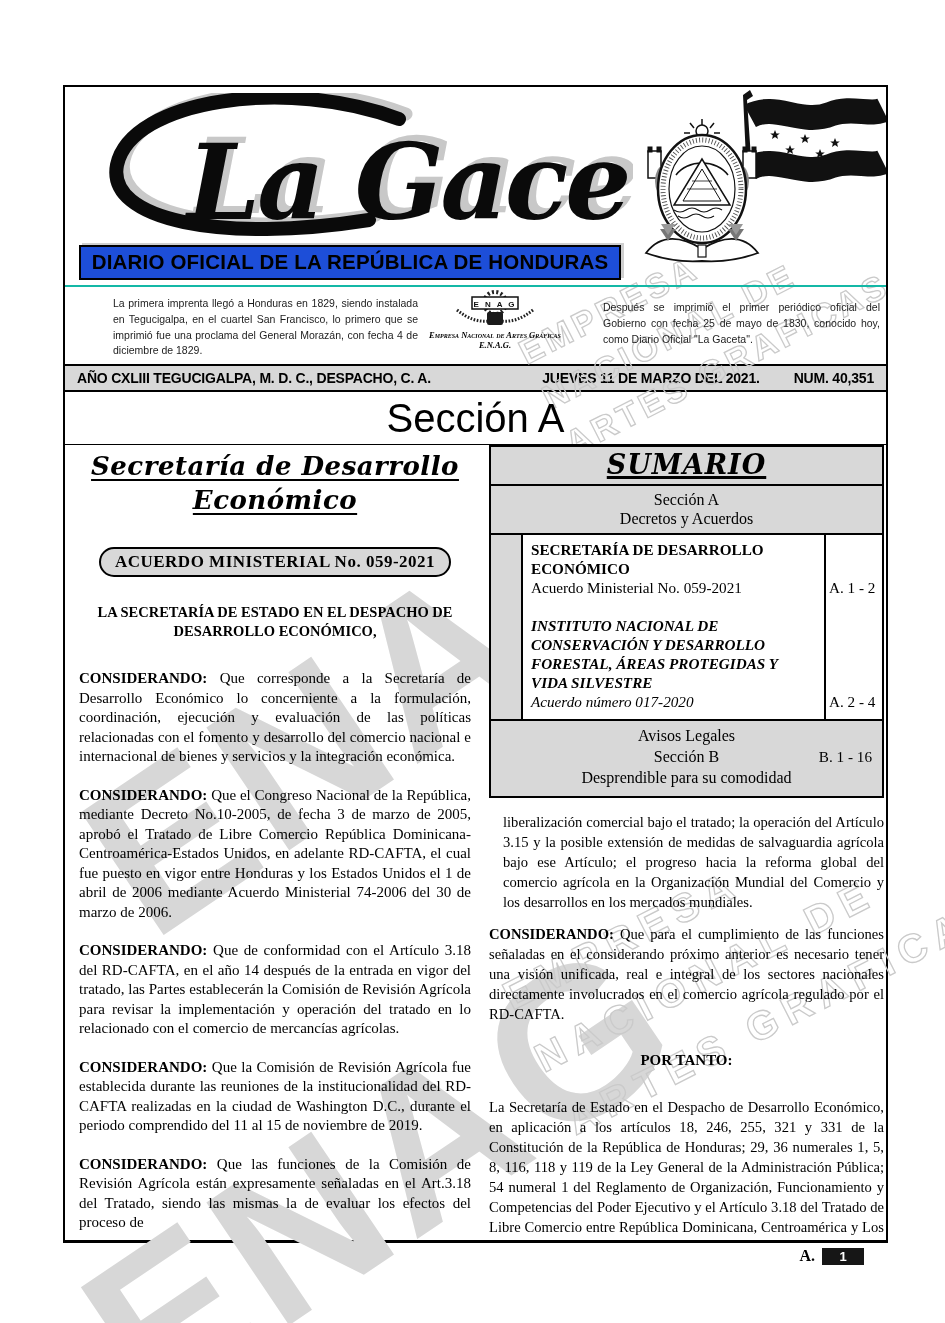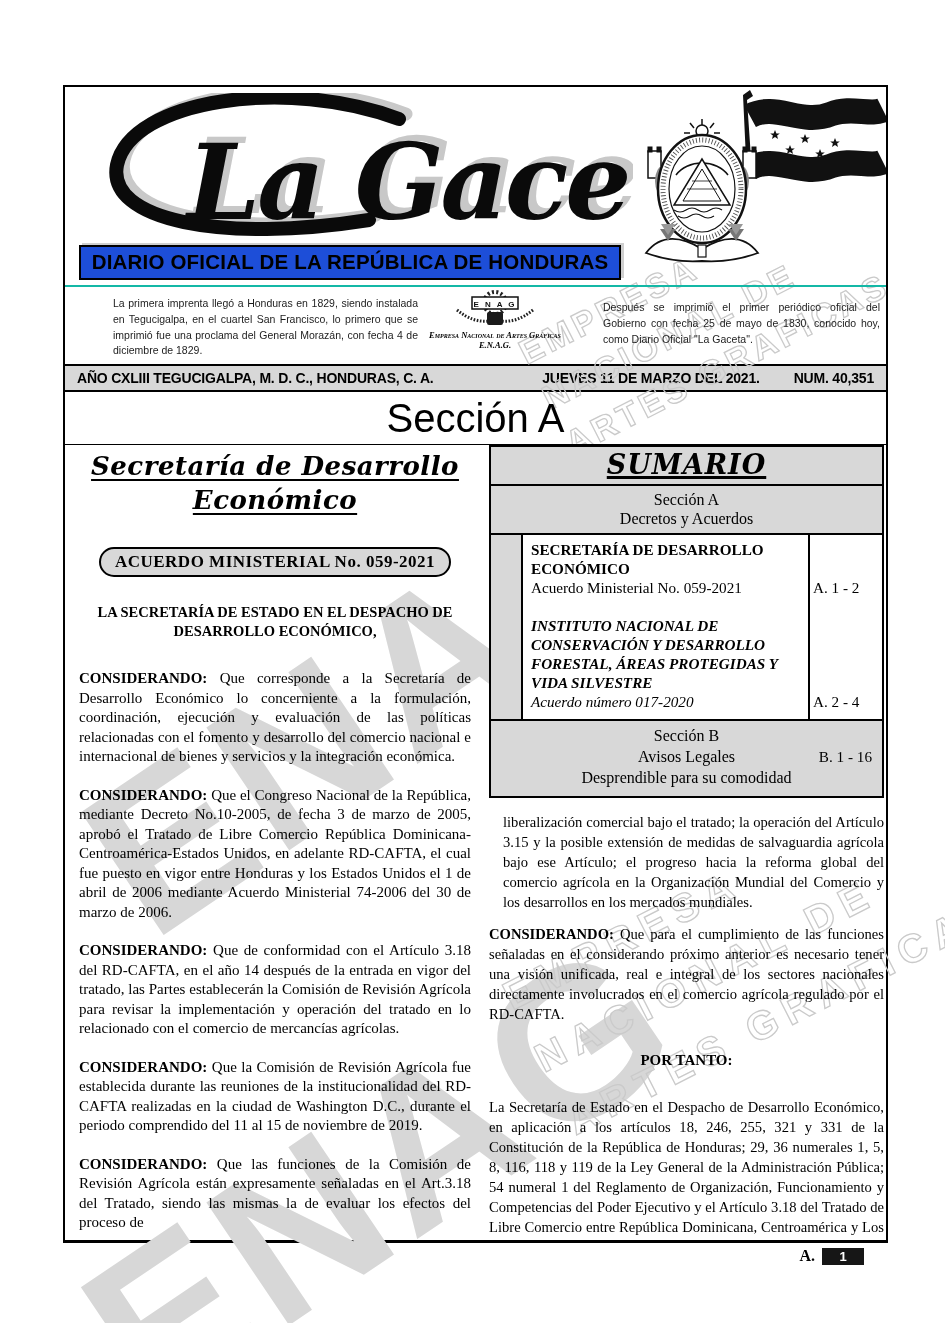--- a/index.html
+++ b/index.html
@@ -91,21 +91,21 @@
   }
   .sum-seca{border-top:2px solid #000;text-align:center;font-size:16px;line-height:19px;padding:4px 0 5px;}
   .sum-entries{border-top:2px solid #000;display:flex;}
   .sum-gutter{width:30px;}
   .sum-mid{
     flex:1;background:#fff;border-left:2px solid #000;border-right:2px solid #000;
     padding:5px 8px 8px;font-size:15.2px;line-height:19px;
   }
   .e-org{font-weight:700;}
   .entry2{margin-top:19px;font-style:italic;}
-  .sum-pages{width:72px;background:#fff;position:relative;font-size:15.2px;line-height:19px;}
+  .sum-pages{width:56px;background:#fff;position:relative;font-size:15.2px;line-height:19px;}
   .pg{position:absolute;left:3px;white-space:nowrap;}
   .pg1{top:43px;} .pg2{top:157px;}
   .sum-secb{border-top:2px solid #000;text-align:center;font-size:16px;line-height:21px;padding:4px 0 8px;position:relative;}
   .secb-pages{position:absolute;right:10px;top:25px;font-size:15.2px;}
   
   .footer-row{
     position:absolute;left:63px;top:1247px;width:823px;box-sizing:border-box;
     display:flex;justify-content:flex-end;align-items:center;gap:7px;padding-right:22px;
   }
   .f-letter{font-weight:700;font-size:16px;}
@@ -193,21 +193,21 @@
         <text x="60" y="16.5" text-anchor="middle" font-family="Liberation Sans, sans-serif" font-weight="bold" font-size="8" letter-spacing="2" fill="#111">E N A G</text>
         <rect x="52" y="22" width="16" height="13" rx="2" fill="#1a1a1a"></rect>
       </svg>
       <div class="enag-name">Empresa Nacional de Artes Gráficas</div>
       <div class="enag-abbr">E.N.A.G.</div>
     </div>
     <div class="note note-right">Después se imprimió el primer periódico oficial del Gobierno con fecha 25 de mayo de 1830, conocido hoy, como Diario Oficial "La Gaceta".</div>
   </div>
 
   <div class="date-bar">
-    <span class="db-left">AÑO CXLIII  TEGUCIGALPA, M. D. C., HONDURAS, C. A.</span>
+    <span class="db-left">AÑO CXLIII  TEGUCIGALPA, M. D. C., DESPACHO, C. A.</span>
     <span class="db-date">JUEVES 11  DE  MARZO  DEL  2021.</span>
     <span class="db-num">NUM. 40,351</span>
   </div>
 
   <div class="section-banner">
     <span>Sección A</span>
   </div>
 
   <div class="content">
 
@@ -243,22 +243,22 @@
               <div class="e-org">INSTITUTO NACIONAL DE CONSERVACIÓN Y DESARROLLO FORESTAL, ÁREAS PROTEGIDAS Y VIDA SILVESTRE</div>
               <div class="e-doc">Acuerdo número 017-2020</div>
             </div>
           </div>
           <div class="sum-pages">
             <span class="pg pg1">A.  1 - 2</span>
             <span class="pg pg2">A.  2 - 4</span>
           </div>
         </div>
         <div class="sum-secb">
+          <div>Avisos Legales</div>
           <div>Sección B</div>
-          <div>Avisos Legales</div>
           <div>Desprendible para su comodidad</div>
           <span class="secb-pages">B.  1 - 16</span>
         </div>
       </div>
 
       <p class="rc-par" style="margin-top:14px;margin-left:14px;">liberalización comercial bajo el tratado; la operación del Artículo 3.15 y la posible extensión de medidas de salvaguardia agrícola bajo ese Artículo; el progreso hacia la reforma global del comercio agrícola en la Organización Mundial del Comercio y los desarrollos en los mercados mundiales.</p>
       <p class="rc-par"><b class="lead">CONSIDERANDO:</b><span> Que para el cumplimiento de las funciones señaladas en el considerando próximo anterior es necesario tener una visión unificada, real e integral de los sectores nacionales directamente involucrados en el comercio agrícola regulado por el RD-CAFTA.</span></p>
       <p class="por-tanto">POR TANTO:</p>
       <p class="rc-par">La Secretaría de Estado en el Despacho de Desarrollo Económico, en aplicación a los artículos 18, 246, 255, 321 y 331 de la Constitución de la República de Honduras; 29, 36 numerales 1, 5, 8, 116, 118 y 119 de la Ley General de la Administración Pública; 54 numeral 1 del Reglamento de Organización, Funcionamiento y Competencias del Poder Ejecutivo y el Artículo 3.18 del Tratado de Libre Comercio entre República Dominicana, Centroamérica y Los Estados Unidos (RD-CAFTA).</p>
     </div>

